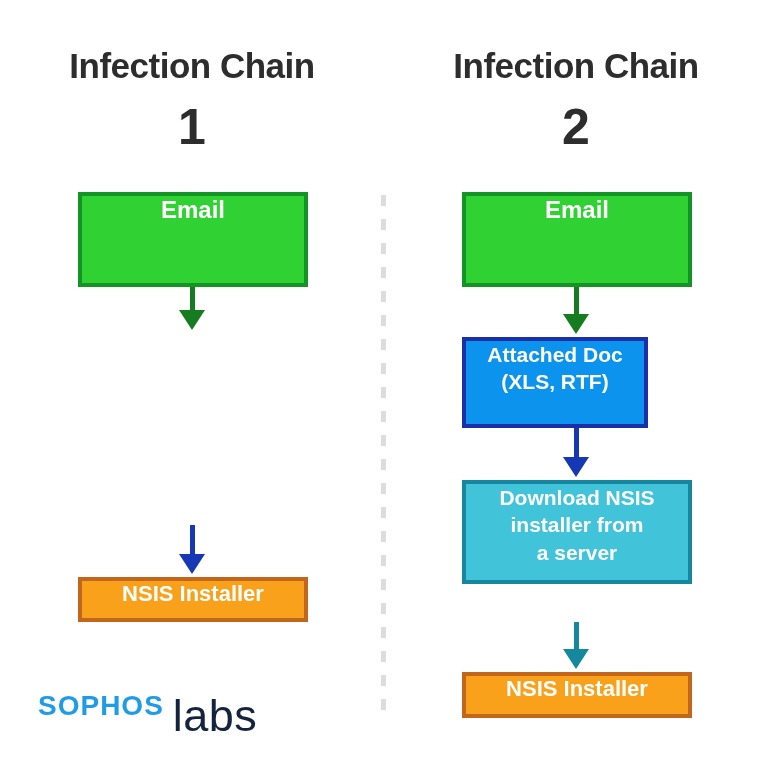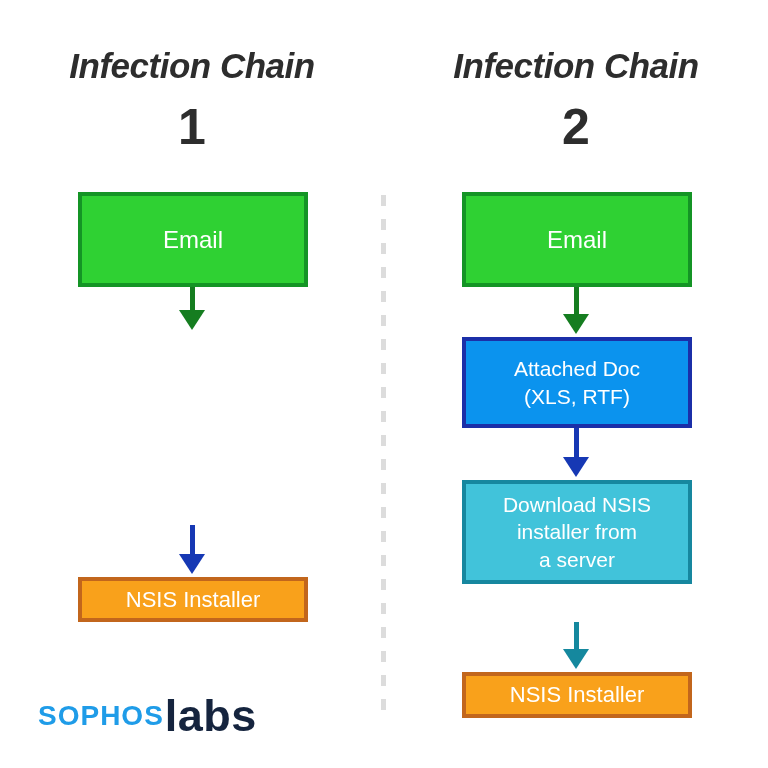--- a/index.html
+++ b/index.html
@@ -3,47 +3,47 @@
 <meta charset="utf-8">
 <style>
   html,body{margin:0;padding:0;background:#ffffff;}
   .canvas{
     position:relative;width:768px;height:768px;background:#ffffff;
     font-family:"Liberation Sans",sans-serif;overflow:hidden;
   }
   
   .chain-title{
     position:absolute;width:368px;text-align:center;margin:0;
-    font-size:35px;font-weight:bold;color:var(--title_color);letter-spacing:-0.5px;font-style:italic;
+    font-size:35px;font-weight:bold;color:var(--title_color);letter-spacing:-0.5px;
   }
   .chain-number{
     position:absolute;width:368px;text-align:center;
     font-size:50px;font-weight:bold;color:var(--title_color);
   }
   .t1{left:8px;top:46px;} .n1{left:8px;top:98px;}
   .t2{left:392px;top:46px;} .n2{left:392px;top:98px;}
 
   
   .box{
     position:absolute;box-sizing:border-box;
-    display:flex;align-items:center;justify-content:center;
-    text-align:center;color:var(--box_text);font-weight:normal;
+    display:flex;justify-content:center;
+    text-align:center;color:var(--box_text);font-weight:bold;
     white-space:pre-line;border-style:solid;border-width:4px;
   }
   .box-green{background:var(--green_fill);border-color:var(--green_border);}
   .box-blue{background:var(--blue_fill);border-color:var(--blue_border);}
   .box-teal{background:var(--teal_fill);border-color:var(--teal_border);}
   .box-orange{background:var(--orange_fill);border-color:var(--orange_border);}
 
   .b-email-1{left:78px;top:192px;width:230px;height:95px;font-size:24px;}
   .b-archive-1{left:78px;top:333px;width:230px;height:192px;font-size:21px;line-height:1.3;}
   .b-nsis-1{left:78px;top:577px;width:230px;height:45px;font-size:22px;}
 
   .b-email-2{left:462px;top:192px;width:230px;height:95px;font-size:24px;}
-  .b-doc-2{left:462px;top:337px;width:230px;height:91px;font-size:21px;line-height:1.3;}
+  .b-doc-2{left:462px;top:337px;width:186px;height:91px;font-size:21px;line-height:1.3;}
   .b-download-2{left:462px;top:480px;width:230px;height:104px;font-size:21px;line-height:1.3;}
   .b-nsis-2{left:462px;top:672px;width:230px;height:46px;font-size:22px;}
 
   
   .arrow{position:absolute;width:26px;display:flex;flex-direction:column;align-items:center;}
   .arrow .stem{width:5px;flex:1;}
   .arrow .head{width:0;height:0;border-left:13px solid transparent;border-right:13px solid transparent;border-top:20px solid transparent;}
   .arrow-green .stem{background:var(--green_arrow);} .arrow-green .head{border-top-color:var(--green_arrow);}
   .arrow-blue .stem{background:var(--blue_arrow);}   .arrow-blue .head{border-top-color:var(--blue_arrow);}
   .arrow-teal .stem{background:var(--teal_arrow);}   .arrow-teal .head{border-top-color:var(--teal_arrow);}
@@ -54,23 +54,23 @@
   .a-b2{left:563px;top:428px;height:49px;}
   .a-t2{left:563px;top:622px;height:47px;}
 
   
   .divider{
     position:absolute;left:381px;top:195px;width:5px;height:516px;
     background:repeating-linear-gradient(to bottom,var(--divider) 0 11px,transparent 11px 24px);
   }
 
   
-  .logo{position:absolute;left:38px;top:690px;display:flex;align-items:center;}
+  .logo{position:absolute;left:38px;top:690px;display:flex;align-items:flex-start;}
   .logo-sophos{font-size:28px;font-weight:bold;letter-spacing:1px;color:var(--sophos_blue);}
-  .logo-labs{font-size:45px;font-weight:bold;letter-spacing:0.5px;color:var(--labs_navy);margin-left:1px;}
+  .logo-labs{font-size:45px;font-weight:normal;letter-spacing:0.5px;color:var(--labs_navy);margin-left:9px;}
 </style>
 </head>
 <body>
 
 <div class="canvas">
 
   <div class="divider"></div>
 
   <h1 class="chain-title t1">Infection Chain</h1>
   <div class="chain-number n1">1</div>

